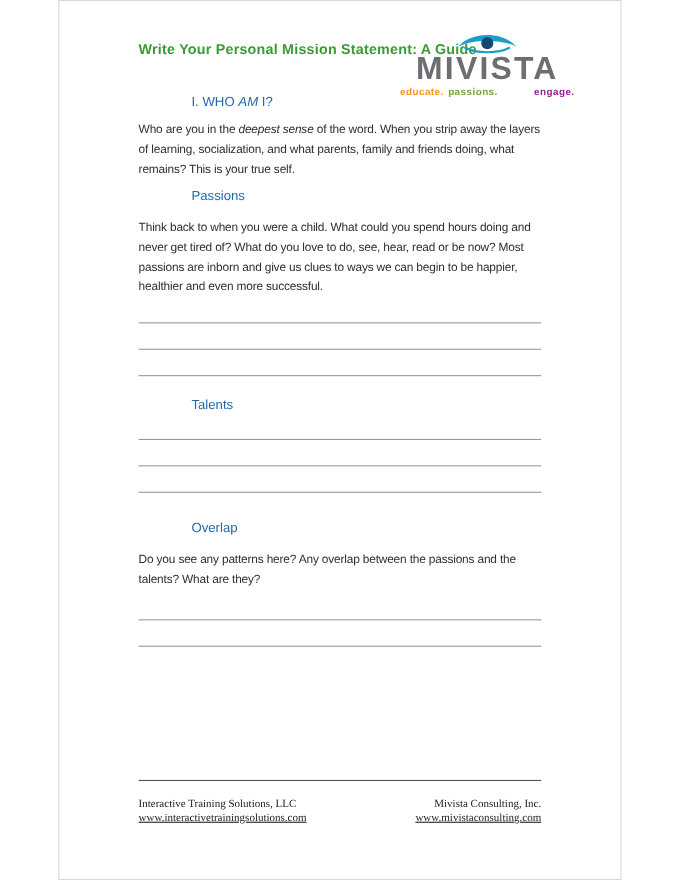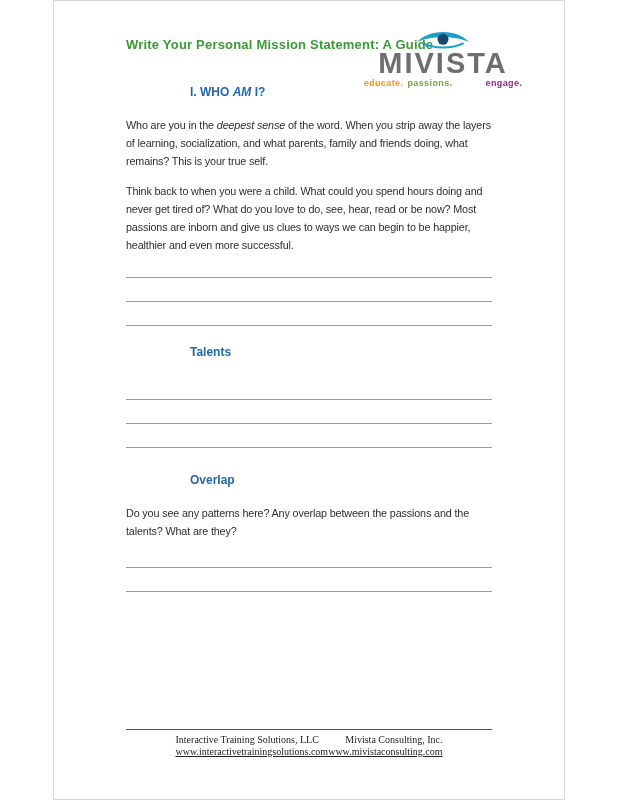--- a/index.html
+++ b/index.html
@@ -52,24 +52,24 @@
   .tagline {
     margin-top: 1px;
     font-size: 9px;
     font-weight: bold;
     letter-spacing: 0.4px;
     white-space: nowrap;
   }
   .tagline span { margin: 0 2px; text-align: right; }
   
   .heading {
-    margin: 16px;
+    margin: 0;
     font-size: 12px;
     line-height: 15px;
-    font-weight: bold;
+    font-weight: normal;
     padding-left: 48px;
   }
   .intro-heading { margin-top: 32px; }
   .body {
     margin: 12px 0 0 0;
     font-size: 10.8px;
     letter-spacing: -0.15px;
     line-height: 18px;
     color: #2e2e2e;
   }
@@ -82,25 +82,25 @@
   .sec-overlap .lines { margin-top: 4px; }
   .line {
     height: 23px;
     border-bottom: 1px solid #9a9a9a;
   }
   
   .footer {
     position: absolute;
     left: 72px;
     right: 72px;
-    top: 728px;
+    top: 708px;
     border-top: 1px solid #555555;
-    padding-top: 4px;
+    padding-top: 16px;
     display: flex;
-    justify-content: center;
+    justify-content: space-between;
     font-family: "Liberation Serif", serif;
     font-size: 10px;
     line-height: 12px;
     color: #222222;
   }
   .footer-col.right { text-align: right; }
   .footer a {
     color: #222222;
     text-decoration: underline;
   }
@@ -124,20 +124,21 @@
       <div class="tagline">
         <span style="color: rgb(247, 148, 29);">educate.</span><span style="color: rgb(114, 165, 59);">passions.</span><span style="color: rgb(146, 39, 143); padding-left: 29px;">engage.</span>
       </div>
     </div>
 
     <h2 class="heading intro-heading" style="color: rgb(34, 105, 169);"><span>I. WHO </span><em>AM</em><span> I?</span></h2>
 
     <p class="body intro-body"><span>Who are you in the </span><em>deepest sense</em><span> of the word. When you strip away the layers of learning, socialization, and what parents, family and friends doing, what remains? This is your true self.</span></p>
 
     <section class="section sec-passions">
+      <h2 class="heading" style="color: rgb(34, 105, 169);">Passions</h2>
       <p class="body">Think back to when you were a child. What could you spend hours doing and never get tired of? What do you love to do, see, hear, read or be now? Most passions are inborn and give us clues to ways we can begin to be happier, healthier and even more successful.</p>
       <div class="lines">
         <div class="line"></div>
         <div class="line"></div>
         <div class="line"></div>
       </div>
     </section>
 
     <section class="section sec-talents">
       <h2 class="heading" style="color: rgb(34, 105, 169);">Talents</h2>

